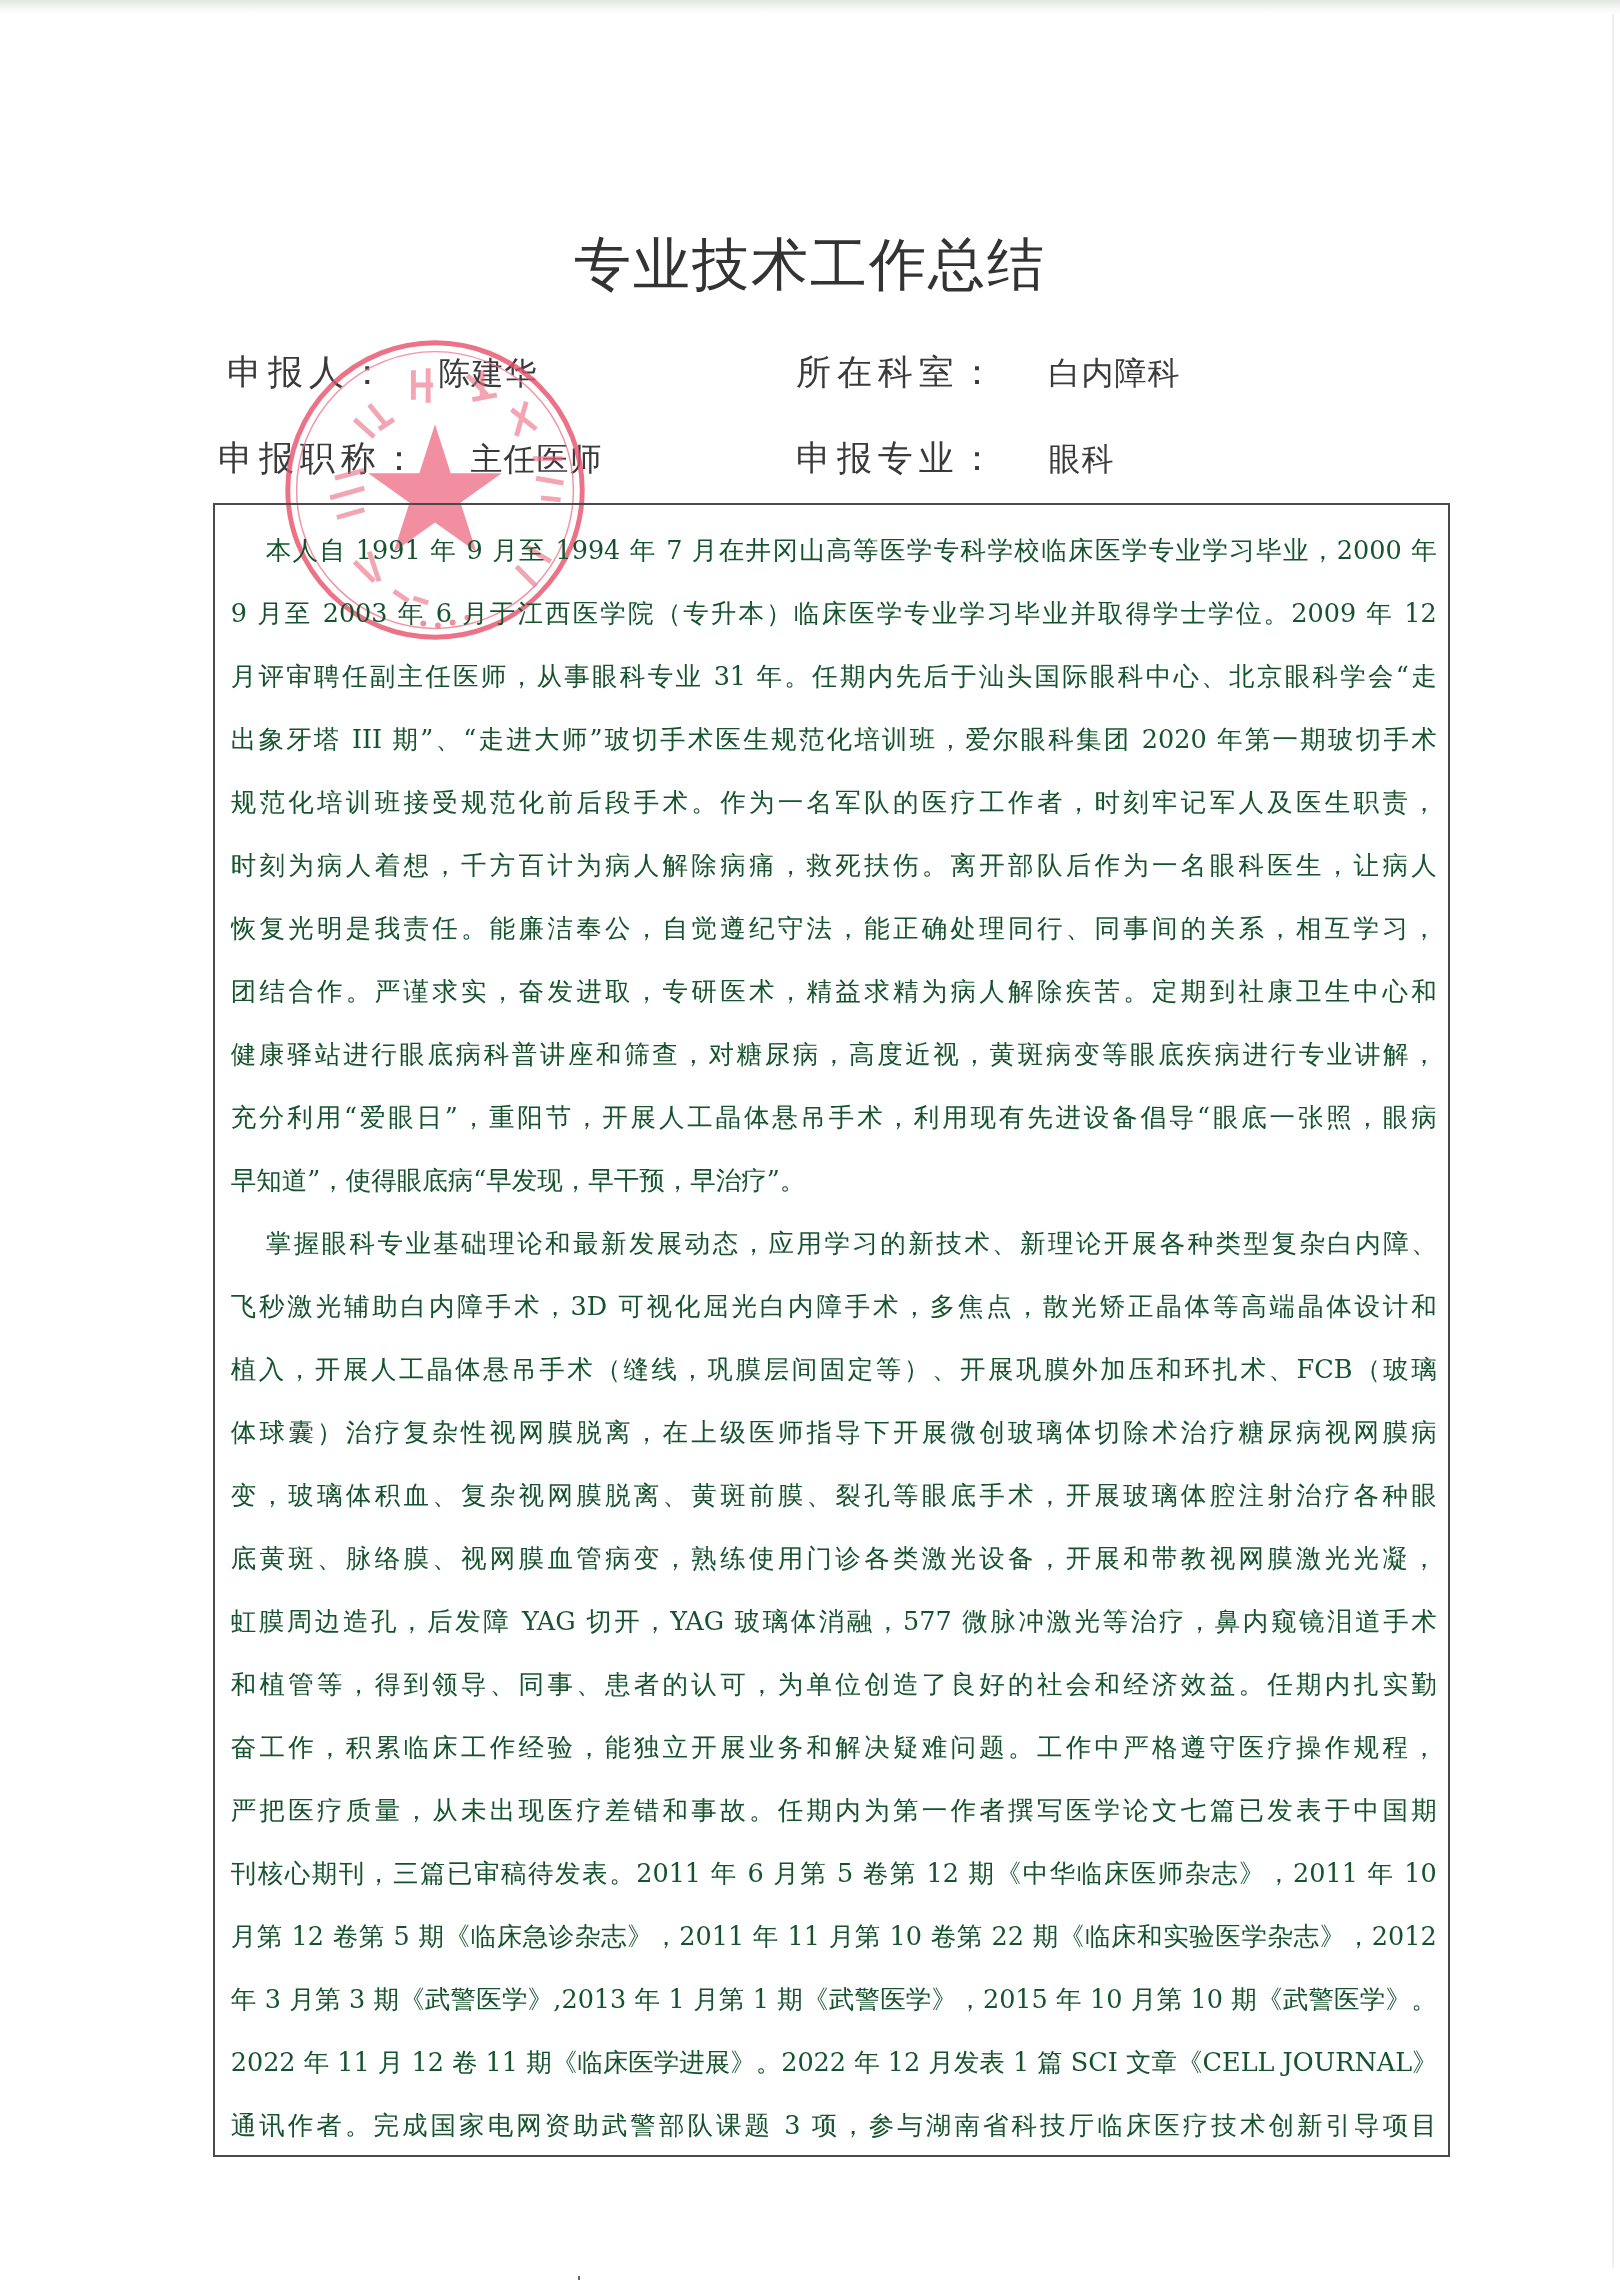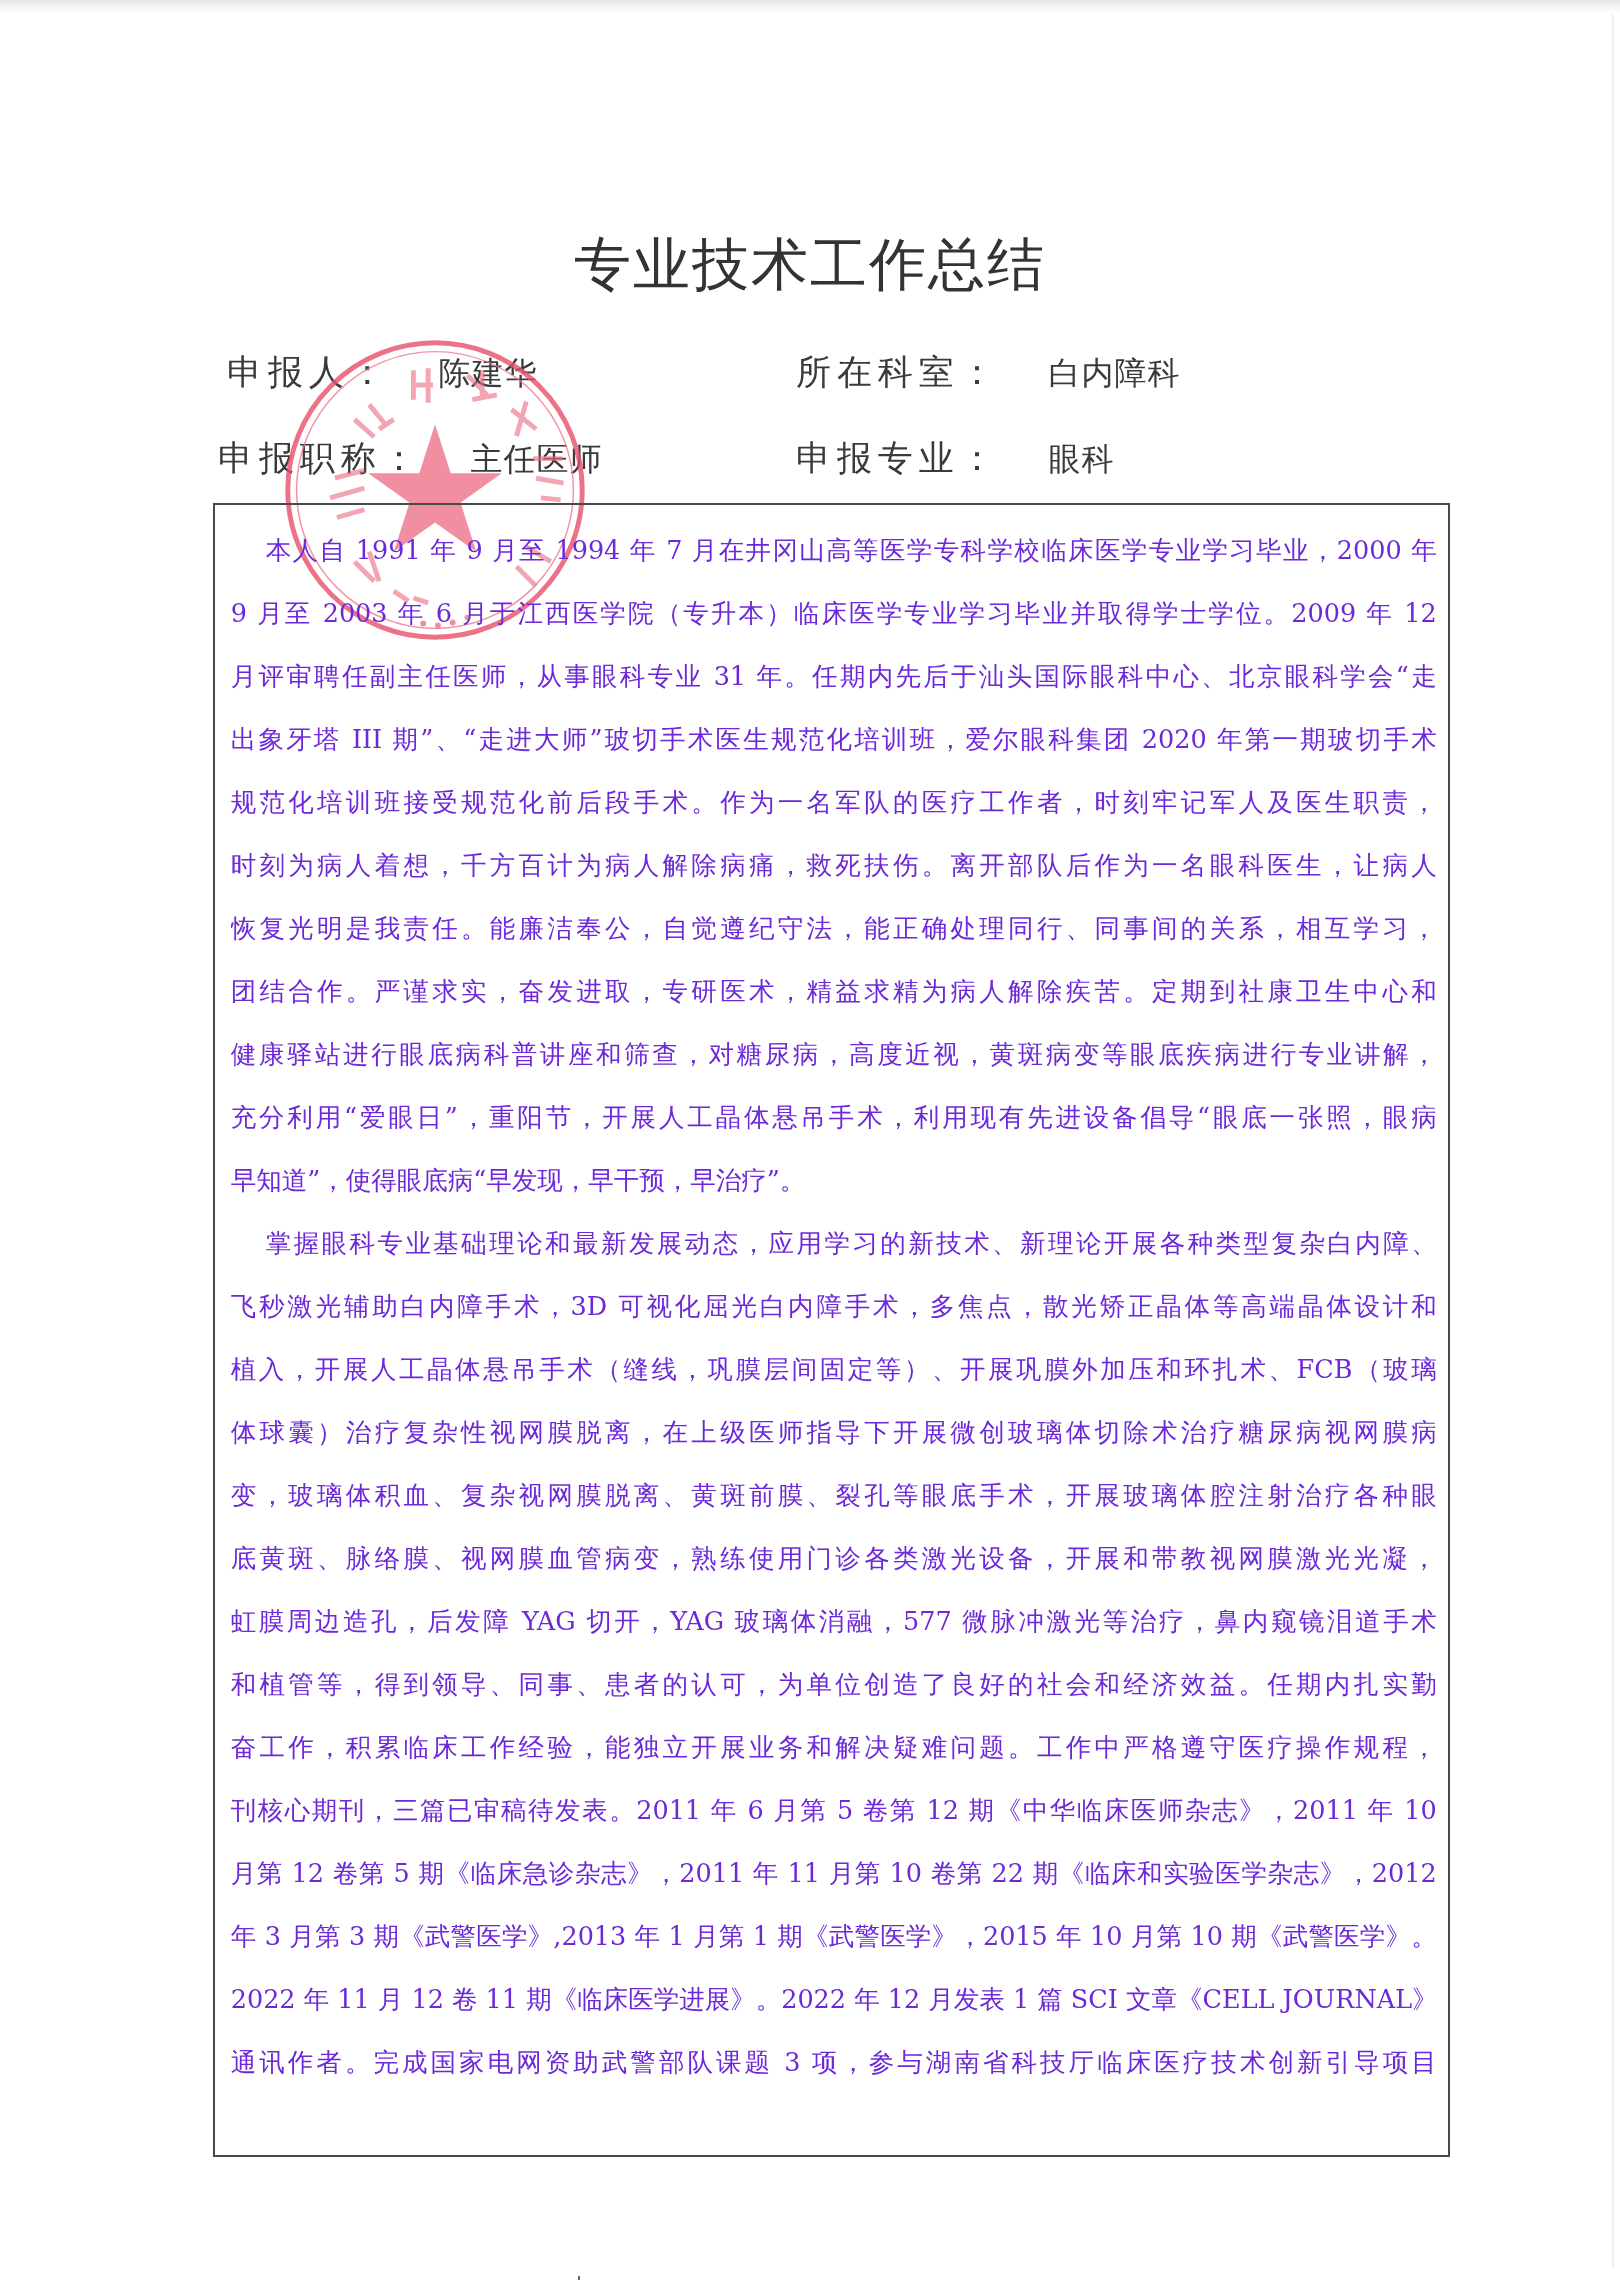--- a/index.html
+++ b/index.html
@@ -27,21 +27,21 @@
   .stamp {
     position:absolute; left:276px; top:331px; width:319px; height:319px;
     pointer-events:none; opacity:0.8;
   }
   .box {
     position:absolute; left:213px; top:503px; width:1237px; height:1654px;
     border:2px solid #4a4a4a; border-bottom-width:2.9px; box-sizing:border-box;
   }
   .lines { position:absolute; left:15.7px; top:13.7px; width:1206px; }
   .line {
-    height:63px; line-height:63px; font-size:25.5px; color:#6d28d9;
+    height:63px; line-height:63px; font-size:25.5px; color:#14532d;
     white-space:nowrap; text-align:justify; text-align-last:justify;
     overflow:hidden;
   }
   .line.indent { padding-left:35px; }
   .line.last { text-align-last:left; }
   .dot { position:absolute; left:578px; top:2276px; width:2px; height:3.9px; background:#666; }
 </style>
 </head>
 <body>
 
@@ -101,20 +101,21 @@
     <div class="line last">早知道”，使得眼底病“早发现，早干预，早治疗”。</div>
     <div class="line indent">掌握眼科专业基础理论和最新发展动态，应用学习的新技术、新理论开展各种类型复杂白内障、</div>
     <div class="line">飞秒激光辅助白内障手术，3D 可视化屈光白内障手术，多焦点，散光矫正晶体等高端晶体设计和</div>
     <div class="line">植入，开展人工晶体悬吊手术（缝线，巩膜层间固定等）、开展巩膜外加压和环扎术、FCB（玻璃</div>
     <div class="line">体球囊）治疗复杂性视网膜脱离，在上级医师指导下开展微创玻璃体切除术治疗糖尿病视网膜病</div>
     <div class="line">变，玻璃体积血、复杂视网膜脱离、黄斑前膜、裂孔等眼底手术，开展玻璃体腔注射治疗各种眼</div>
     <div class="line">底黄斑、脉络膜、视网膜血管病变，熟练使用门诊各类激光设备，开展和带教视网膜激光光凝，</div>
     <div class="line">虹膜周边造孔，后发障 YAG 切开，YAG 玻璃体消融，577 微脉冲激光等治疗，鼻内窥镜泪道手术</div>
     <div class="line">和植管等，得到领导、同事、患者的认可，为单位创造了良好的社会和经济效益。任期内扎实勤</div>
     <div class="line">奋工作，积累临床工作经验，能独立开展业务和解决疑难问题。工作中严格遵守医疗操作规程，</div>
+    <div class="line">严把医疗质量，从未出现医疗差错和事故。任期内为第一作者撰写医学论文七篇已发表于中国期</div>
     <div class="line">刊核心期刊，三篇已审稿待发表。2011 年 6 月第 5 卷第 12 期《中华临床医师杂志》，2011 年 10</div>
     <div class="line">月第 12 卷第 5 期《临床急诊杂志》，2011 年 11 月第 10 卷第 22 期《临床和实验医学杂志》，2012</div>
     <div class="line">年 3 月第 3 期《武警医学》,2013 年 1 月第 1 期《武警医学》，2015 年 10 月第 10 期《武警医学》。</div>
     <div class="line">2022 年 11 月 12 卷 11 期《临床医学进展》。2022 年 12 月发表 1 篇 SCI 文章《CELL JOURNAL》</div>
     <div class="line">通讯作者。完成国家电网资助武警部队课题 3 项，参与湖南省科技厅临床医疗技术创新引导项目</div>
   </div>
 </div>
 
 <div class="dot"></div>
 

